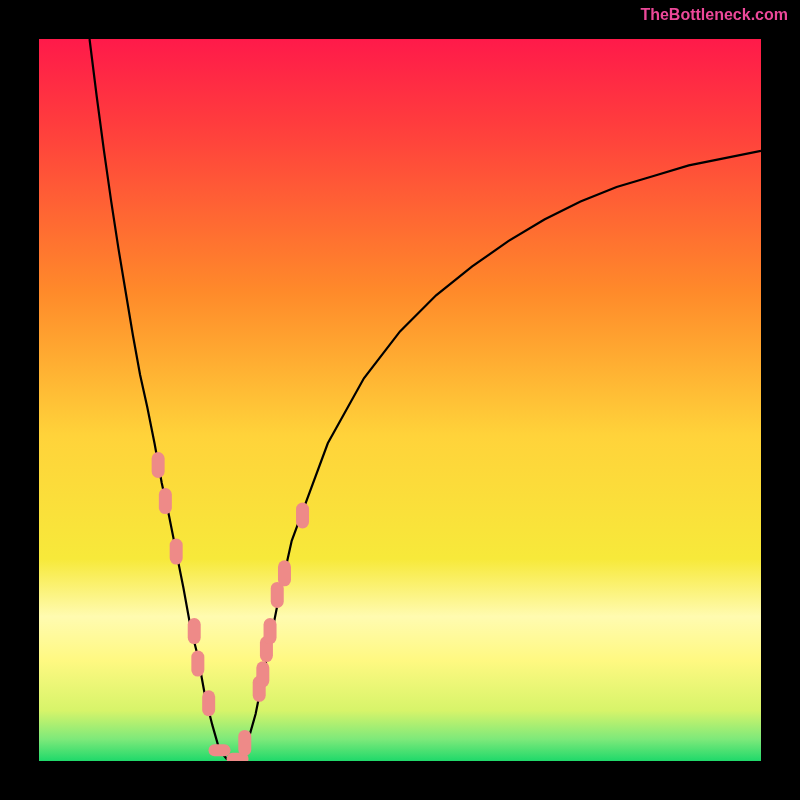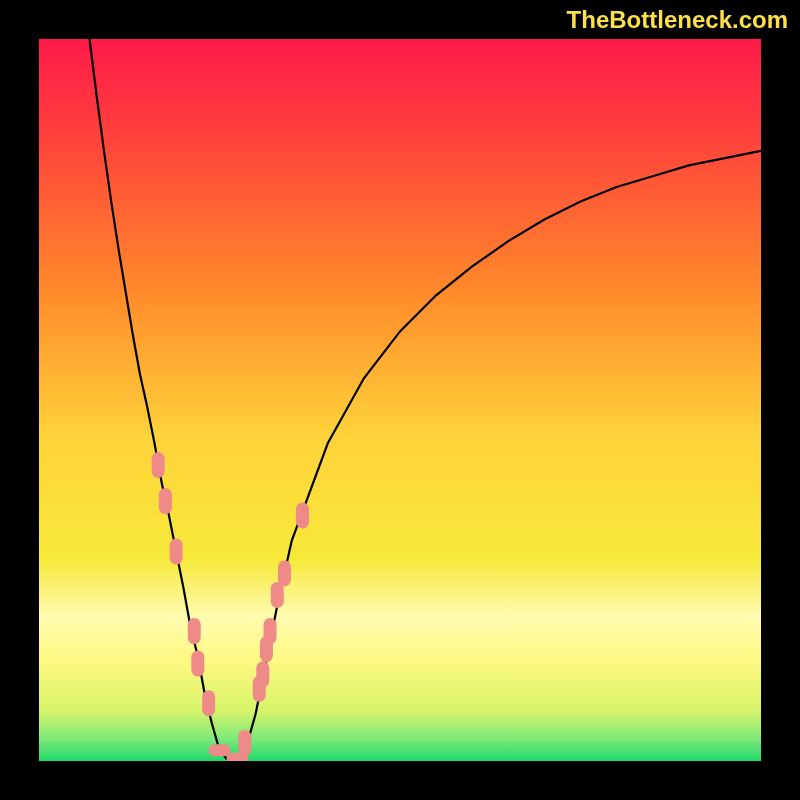--- a/index.html
+++ b/index.html
@@ -9,23 +9,23 @@
       width: 800px;
       height: 800px;
       overflow: hidden;
       position: relative;
     }
     .watermark {
       position: absolute;
       top: 6px;
       right: 12px;
       font-family: Arial, sans-serif;
-      font-size: 24px;
+      font-size: 16px;
       font-weight: bold;
-      color: #fde047;
+      color: #ec4899;
       z-index: 10;
     }
     .plot-area {
       position: absolute;
       left: 39px;
       top: 39px;
       width: 722px;
       height: 722px;
     }
     .gradient-bg {

